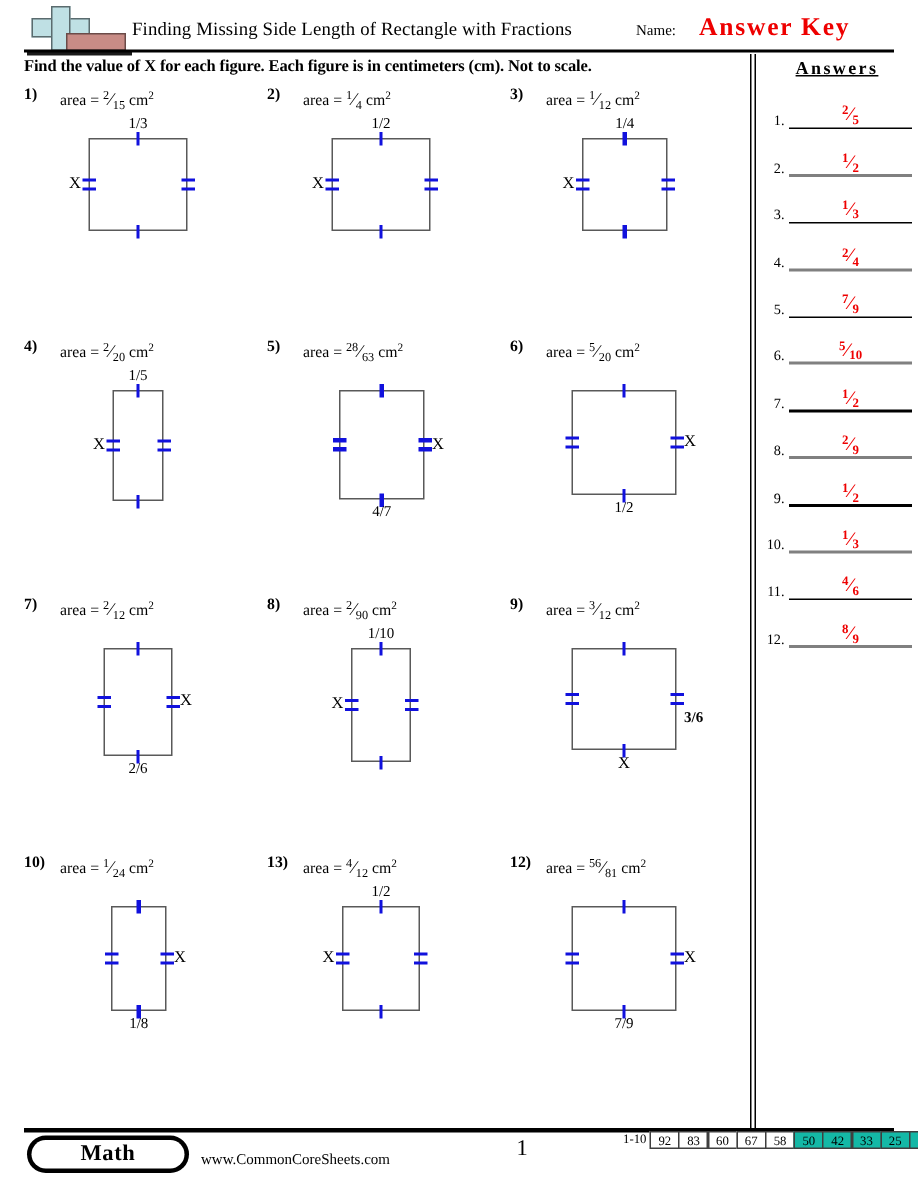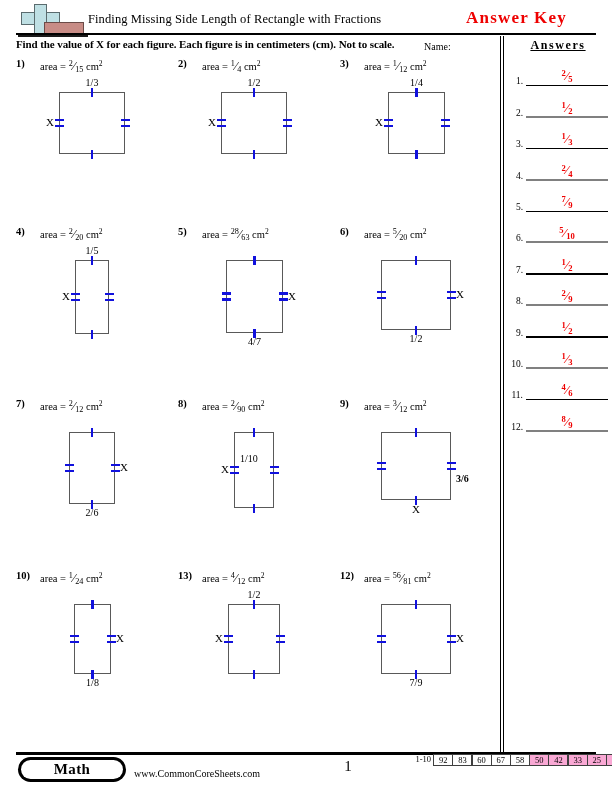--- a/index.html
+++ b/index.html
@@ -70,21 +70,20 @@
     position: absolute;
     left: 88px; top: 12px;
     font-size: 12.5px;
     letter-spacing: 0.1px;
     white-space: nowrap;
   }
   #name-label {
     position: absolute;
     left: 424px; top: 15px;
     font-size: 10px;
-    margin-top: 26px;
   }
   #answer-key {
     position: absolute;
     left: 466px; top: 8px;
     font-size: 17px;
     font-weight: bold;
     color: #ee0000;
     letter-spacing: 1.2px;
     font-family: "Liberation Serif", serif;
   }
@@ -287,21 +286,21 @@
   .score-cell {
     width: 20px;
     text-align: center;
     line-height: 10px;
     border: 0.8px solid #3f3f3f;
     box-sizing: border-box;
     background: #fff;
     font-size: 8.5px;
     margin-left: -0.8px;
   }
-  .score-cell.hi { background: #f9a8d4; }
+  .score-cell.hi { background: #14b8a6; }
 </style>
 </head>
 <body>
 
 <div id="header">
   <div id="logo">
     <div class="logo-plus-h"></div>
     <div class="logo-plus-v"></div>
     <div class="logo-plus-inner"></div>
     <div class="logo-bar"></div>
@@ -509,21 +508,21 @@
         <div class="p-area">area = <span class="frac"><span class="num">2</span><span class="sl">⁄</span><span class="den">90</span></span> cm<span class="sup">2</span></div>
       </div>
       <div class="figwrap" style="height: 110px;">
         <div class="rect" style="left: 56px; top: 18px; width: 40px; height: 76px;"></div>
         <div class="tick h" style="left: 74.8px; top: 13.5px;"></div>
         <div class="tick h" style="left: 74.8px; top: 89.5px;"></div>
         <div class="tick v" style="left: 51.5px; top: 51.8px;"></div>
         <div class="tick v" style="left: 51.5px; top: 57.8px;"></div>
         <div class="tick v" style="left: 91.5px; top: 51.8px;"></div>
         <div class="tick v" style="left: 91.5px; top: 57.8px;"></div>
-        <div class="lbl" style="left: 62px; top: 3px; width: 28px; text-align: left; margin-top: 36px;">1/10</div>
+        <div class="lbl" style="left: 62px; top: 3px; width: 28px; text-align: center;">1/10</div>
         <div class="lbl x" style="left: 43px; top: 49px;">X</div>
       </div>
     </div>
     <div class="problem" style="left: 340px; top: 340px;">
       <div class="p-head">
         <div class="p-num">9)</div>
         <div class="p-area">area = <span class="frac"><span class="num">3</span><span class="sl">⁄</span><span class="den">12</span></span> cm<span class="sup">2</span></div>
       </div>
       <div class="figwrap" style="height: 110px;">
         <div class="rect" style="left: 41px; top: 18px; width: 70px; height: 68px;"></div>

